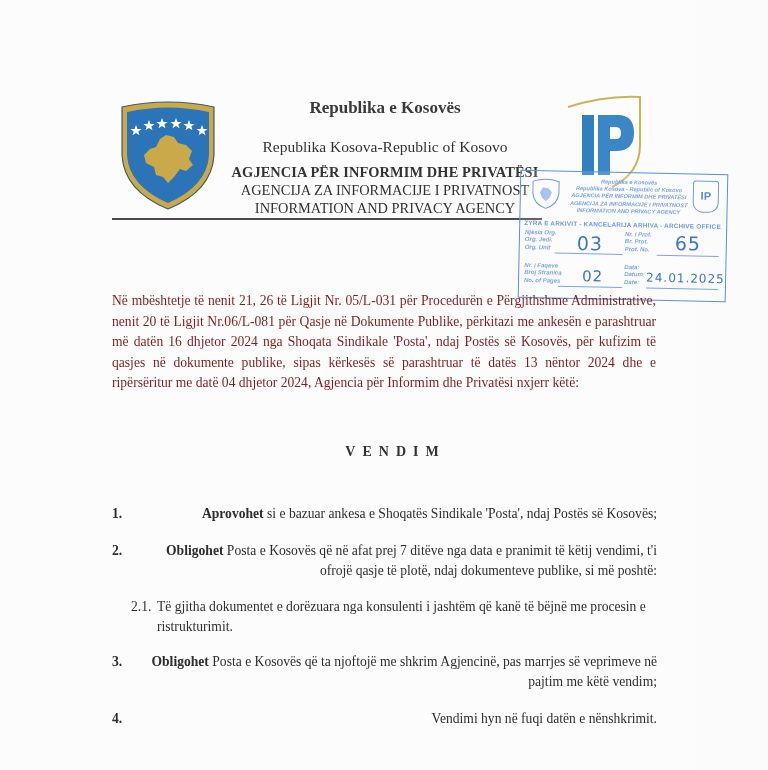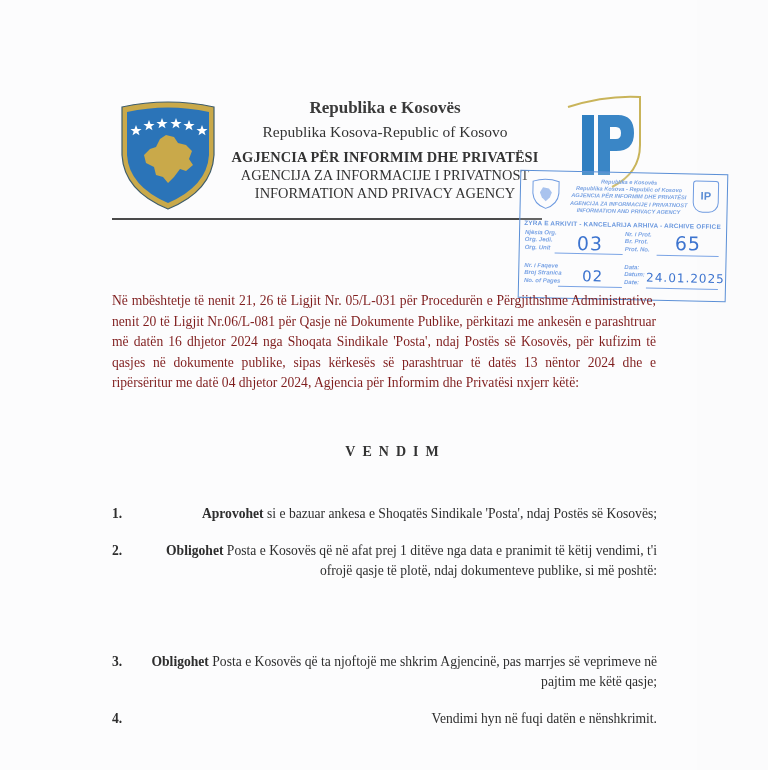--- a/index.html
+++ b/index.html
@@ -19,21 +19,21 @@
     }
     
     .emblem {
       position: absolute; left: 116px; top: 99px; width: 104px; height: 112px;
     }
     .header-text {
       position: absolute; left: 220px; top: 98px; width: 330px;
       text-align: center;
     }
     .hdr-line1 { font-size: 17px; font-weight: bold; color: #3a3a3a; line-height: 20px; }
-    .hdr-line2 { font-size: 15.5px; color: #333; line-height: 20px; margin-top: 4px; }
+    .hdr-line2 { font-size: 15.5px; color: #333; line-height: 20px; margin-top: 19px; }
     .hdr-line3 { font-size: 14.4px; font-weight: bold; color: #333; line-height: 18px; margin-top: 6px; letter-spacing: 0.1px; }
     .hdr-line4 { font-size: 14.4px; color: #333; line-height: 18px; }
     .hdr-line5 { font-size: 14.4px; color: #333; line-height: 18px; }
 
     .divider {
       position: absolute; left: 112px; top: 218px; width: 430px; height: 2px;
       background: #4a4a4a;
     }
 
     .ip-logo {
@@ -206,27 +206,31 @@
 
   <div class="title">VENDIM</div>
 
   <div class="item" style="top:504px;">
     <span class="num">1.</span>
     <span class="txt"><span class="kw">Aprovohet</span><span> si e bazuar ankesa e Shoqatës Sindikale 'Posta', ndaj Postës së Kosovës;</span></span>
   </div>
 
   <div class="item" style="top:541px;">
     <span class="num">2.</span>
-    <span class="txt"><span class="kw">Obligohet</span><span> Posta e Kosovës që në afat prej 1 ditëve nga data e pranimit të këtij vendimi, t'i ofrojë qasje të plotë, ndaj dokumenteve publike, si më poshtë:</span></span>
-  </div>
-
+    <span class="txt"><span class="kw">Obligohet</span><span> Posta e Kosovës që në afat prej 7 ditëve nga data e pranimit të këtij vendimi, t'i ofrojë qasje të plotë, ndaj dokumenteve publike, si më poshtë:</span></span>
+  </div>
+
+  <div class="sub" style="top:597px;">
+    <span class="num">2.1.</span>
+    <span class="txt">Të gjitha dokumentet e dorëzuara nga konsulenti i jashtëm që kanë të bëjnë me procesin e ristrukturimit.</span>
+  </div>
 
   <div class="item" style="top:652px;">
     <span class="num">3.</span>
-    <span class="txt"><span class="kw">Obligohet</span><span> Posta e Kosovës që ta njoftojë me shkrim Agjencinë, pas marrjes së veprimeve në pajtim me këtë qasje;</span></span>
+    <span class="txt"><span class="kw">Obligohet</span><span> Posta e Kosovës që ta njoftojë me shkrim Agjencinë, pas marrjes së veprimeve në pajtim me këtë vendim;</span></span>
   </div>
 
   <div class="item" style="top:709px;">
     <span class="num">4.</span>
     <span class="txt"><span class="kw"></span><span>Vendimi hyn në fuqi datën e nënshkrimit.</span></span>
   </div>
 
 </div>
 
 </body></html>

